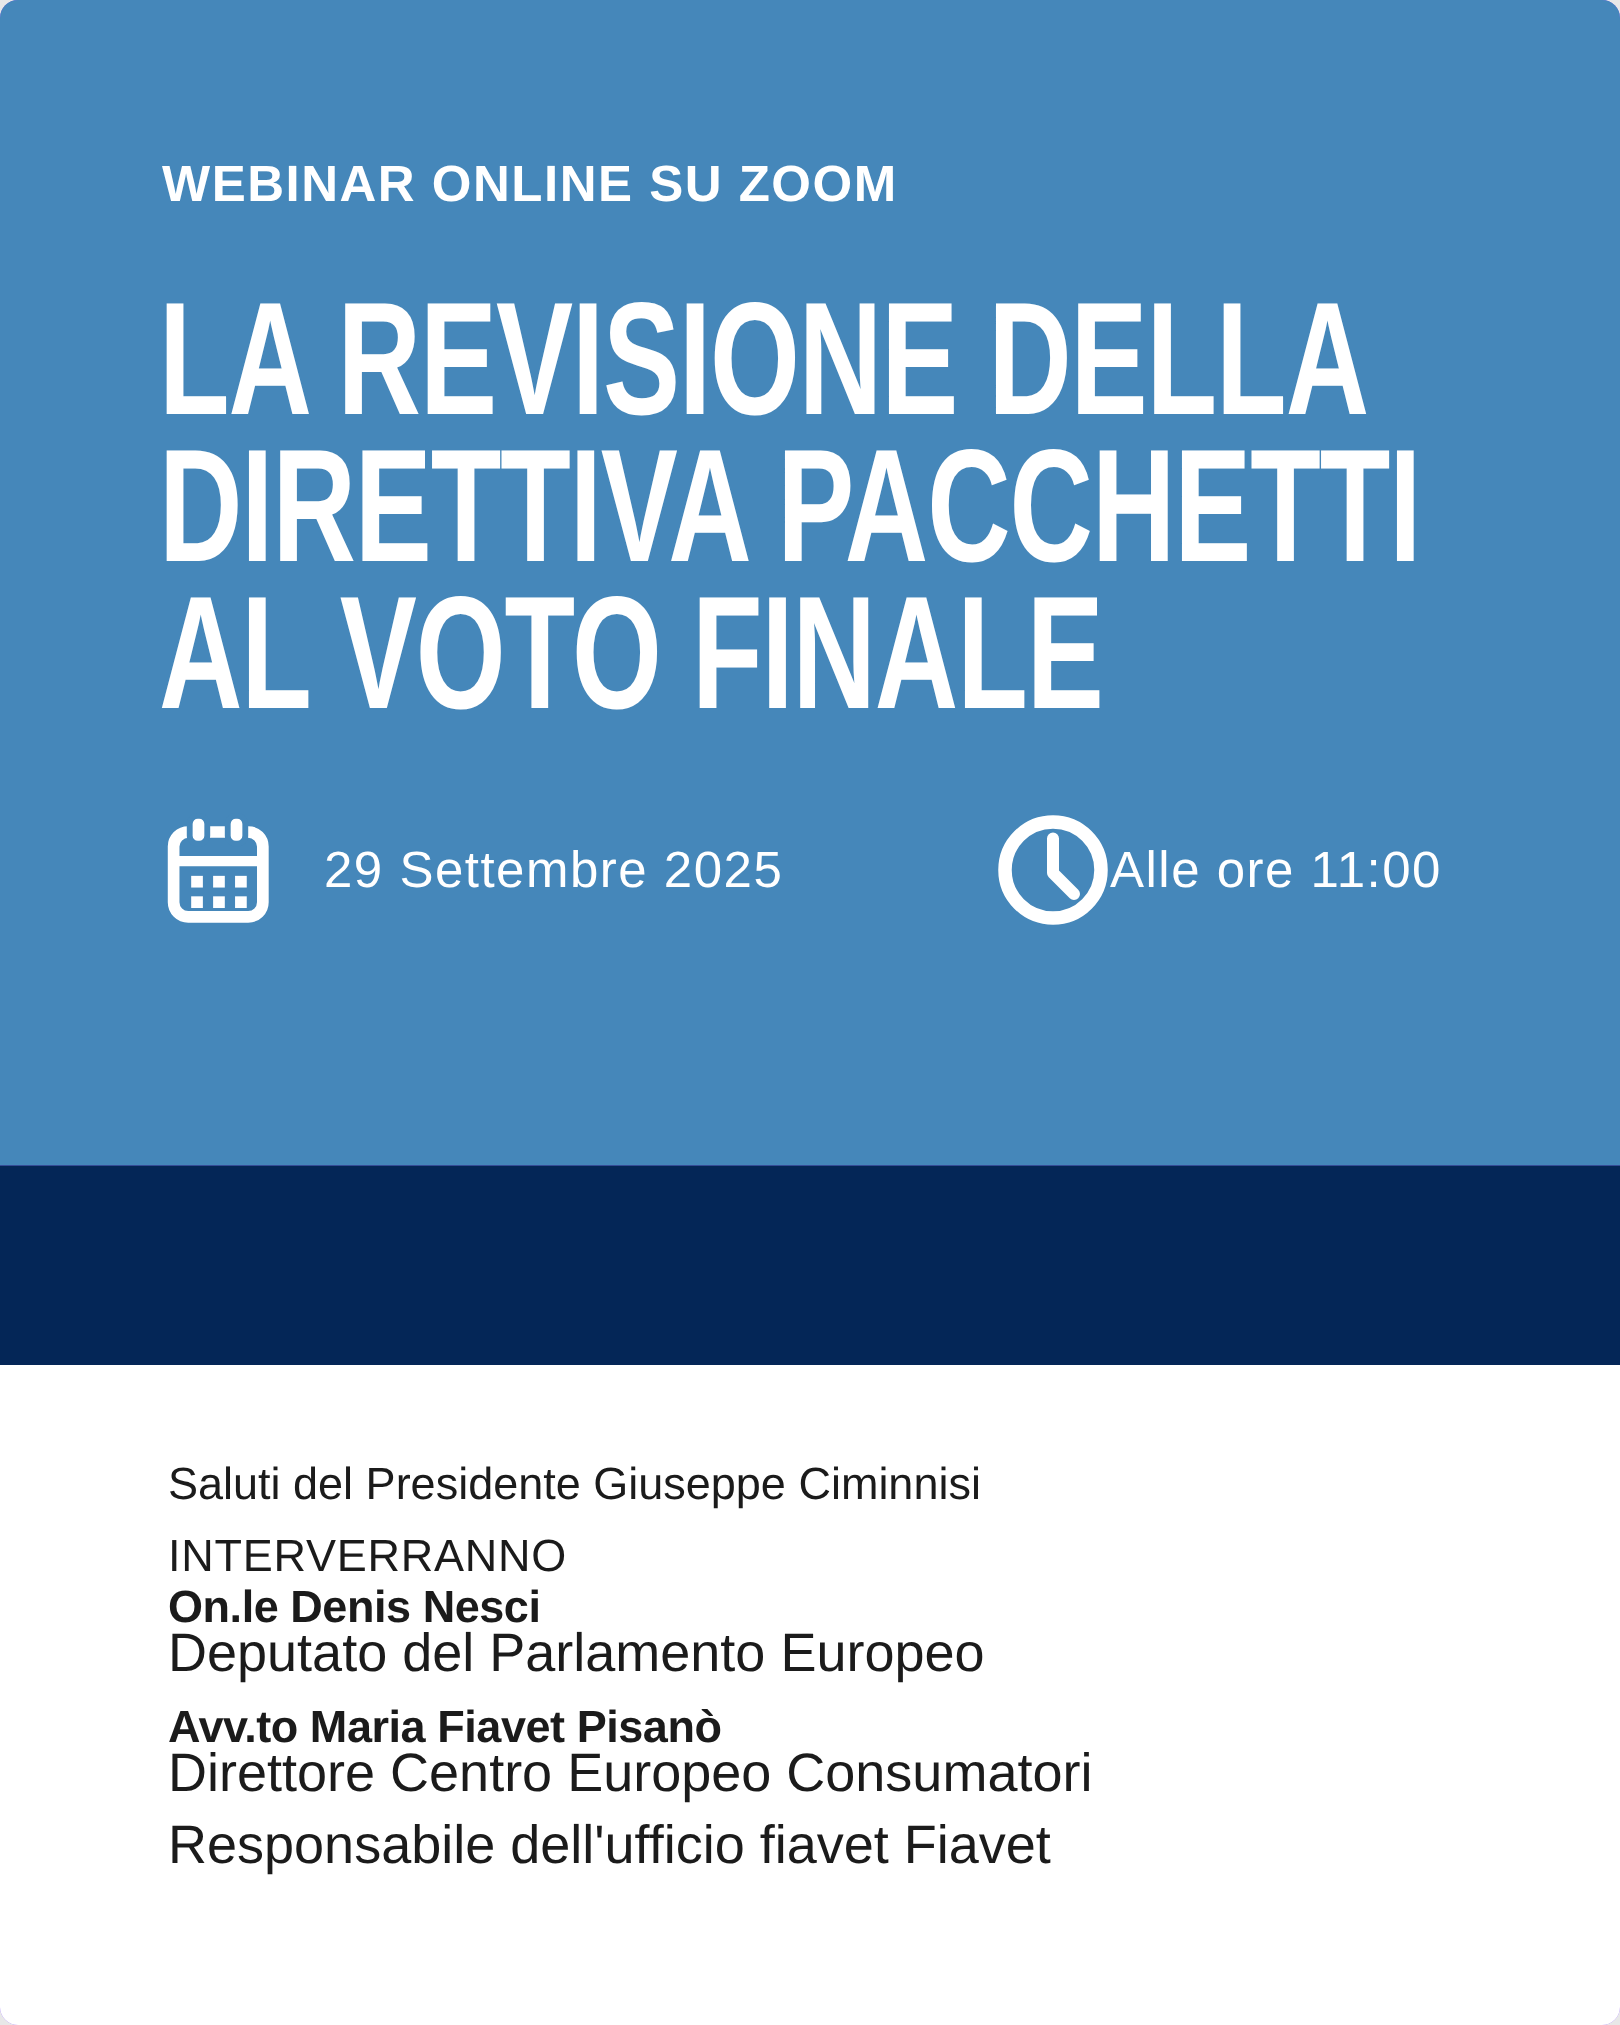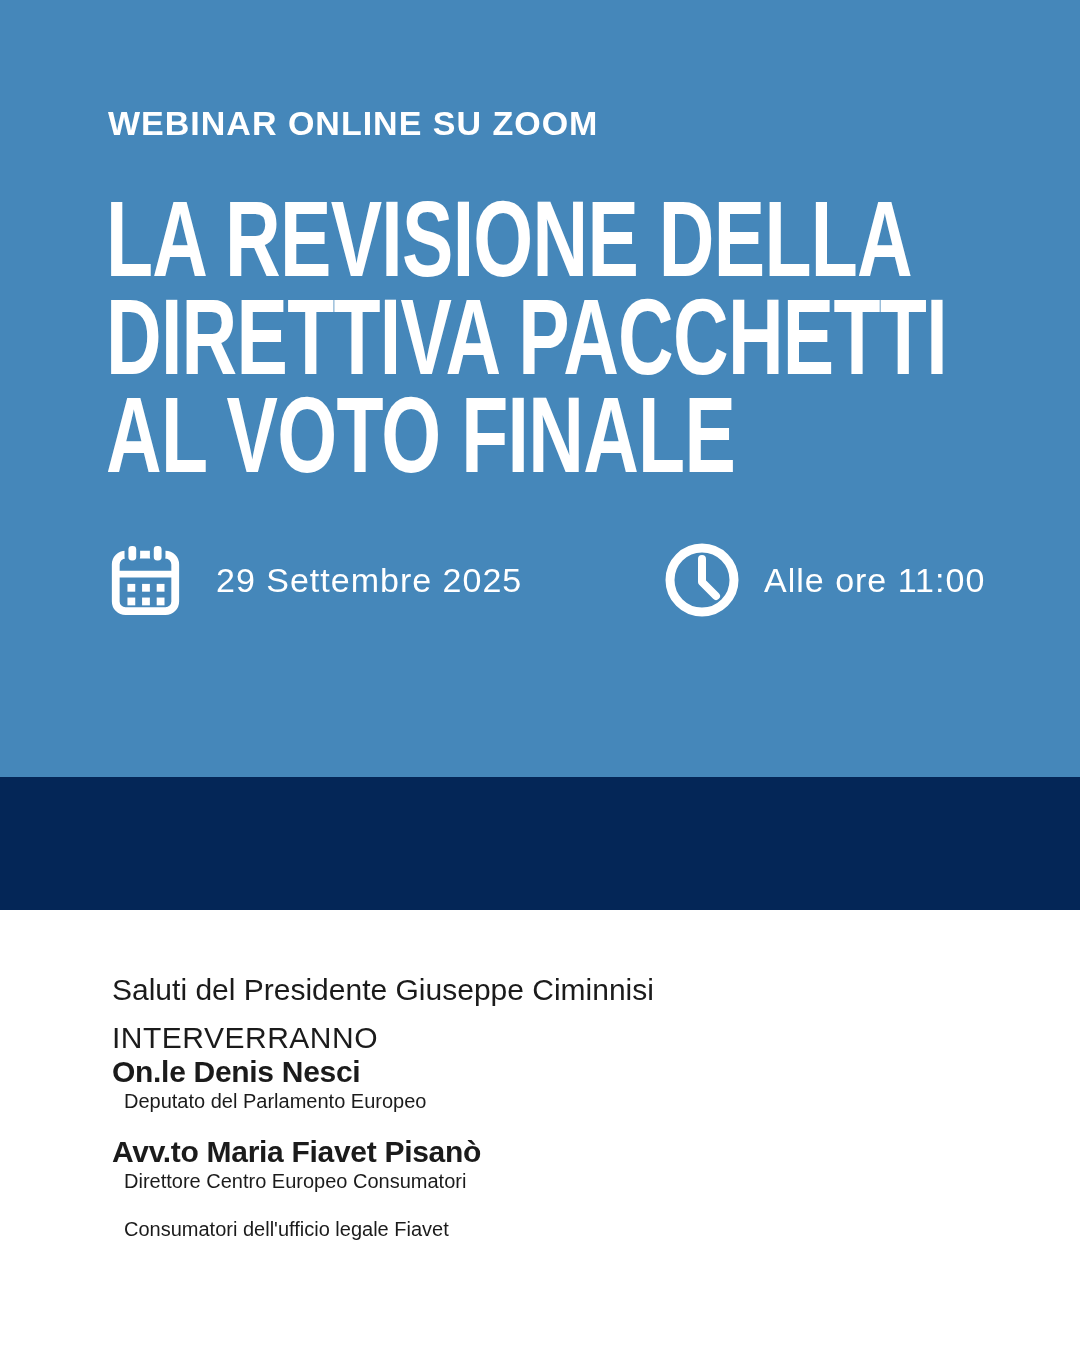--- a/index.html
+++ b/index.html
@@ -1,19 +1,20 @@
 <!DOCTYPE html>
 <html><head>
 <meta charset="utf-8">
 <style>
   html,body{margin:0;padding:0;background:#e8e8e8;}
   .poster{
     position:relative;width:1080px;height:1350px;margin:0 auto;
     background:#8b5cf6;overflow:hidden;
     font-family:"Liberation Sans", sans-serif;
+    border-radius:12px;
   }
   
   .hero{position:absolute;left:0;top:0;width:1080px;height:777px;background:#4587BA;}
   .eyebrow{
     position:absolute;left:108px;top:104px;
     color:#ffffff;font-size:34px;font-weight:bold;letter-spacing:1px;
   }
   .title{
     position:absolute;left:106px;top:190px;margin:0;
     color:#ffffff;font-weight:bold;font-size:107px;line-height:98px;
@@ -21,30 +22,30 @@
   }
   .title .tline{display:block;height:98px;}
   .title .tinner{display:inline-block;transform:scaleX(0.72);transform-origin:0 50%;}
   
   .meta{position:absolute;top:540px;height:80px;display:flex;align-items:center;color:#ffffff;}
   .meta.date{left:106px;}
   .meta.time{left:664px;}
   .meta .icon{flex:0 0 auto;display:block;}
   .meta .label{font-size:34px;font-weight:400;letter-spacing:1px;white-space:nowrap;}
   .meta.date .label{margin-left:32px;}
-  .meta.time .label{margin-left:24px;}
+  .meta.time .label{}
   
   .band{position:absolute;left:0;top:777px;width:1080px;height:133px;background:#042657;}
   
   .info{position:absolute;left:0;top:910px;width:1080px;height:536px;background:#ffffff;color:#1b1b1b;}
   .greeting{position:absolute;left:112px;top:33px;font-size:30px;line-height:34px;}
   .speakers-heading{position:absolute;left:112px;top:93px;font-size:30px;line-height:34px;letter-spacing:0.5px;margin-top:18px;}
   .speaker{position:absolute;left:112px;}
   .speaker .name{font-size:30px;font-weight:bold;line-height:29px;letter-spacing:-0.3px;}
-  .speaker .role{font-size:20px;font-weight:400;line-height:29px;margin-top:1px;margin-left:12px;}
+  .speaker .role{font-size:36px;font-weight:400;line-height:29px;margin-top:1px;}
   .speaker.s0{top:147px;}
   .speaker.s1{top:227px;}
   .speaker.s2{top:304px;}
   
   .logo{position:absolute;left:780px;top:148px;width:215px;}
   .logo .wordmark{
     margin-top:-2px;margin-left:4px;
     font-size:66px;font-weight:bold;letter-spacing:0px;color:#141414;
     -webkit-text-stroke:1.2px #141414;line-height:56px;
   }
@@ -102,18 +103,18 @@
       <div class="name">On.le Denis Nesci</div>
       <div class="role">Deputato del Parlamento Europeo</div>
     </div>
 
     <div class="speaker s1">
       <div class="name">Avv.to Maria Fiavet Pisanò</div>
       <div class="role">Direttore Centro Europeo Consumatori</div>
     </div>
 
     <div class="speaker s2">
-      <div class="role">Consumatori dell'ufficio legale Fiavet</div>
+      <div class="role">Responsabile dell'ufficio fiavet Fiavet</div>
     </div>
 
 
   </section>
 </div>
 
 </body></html>

